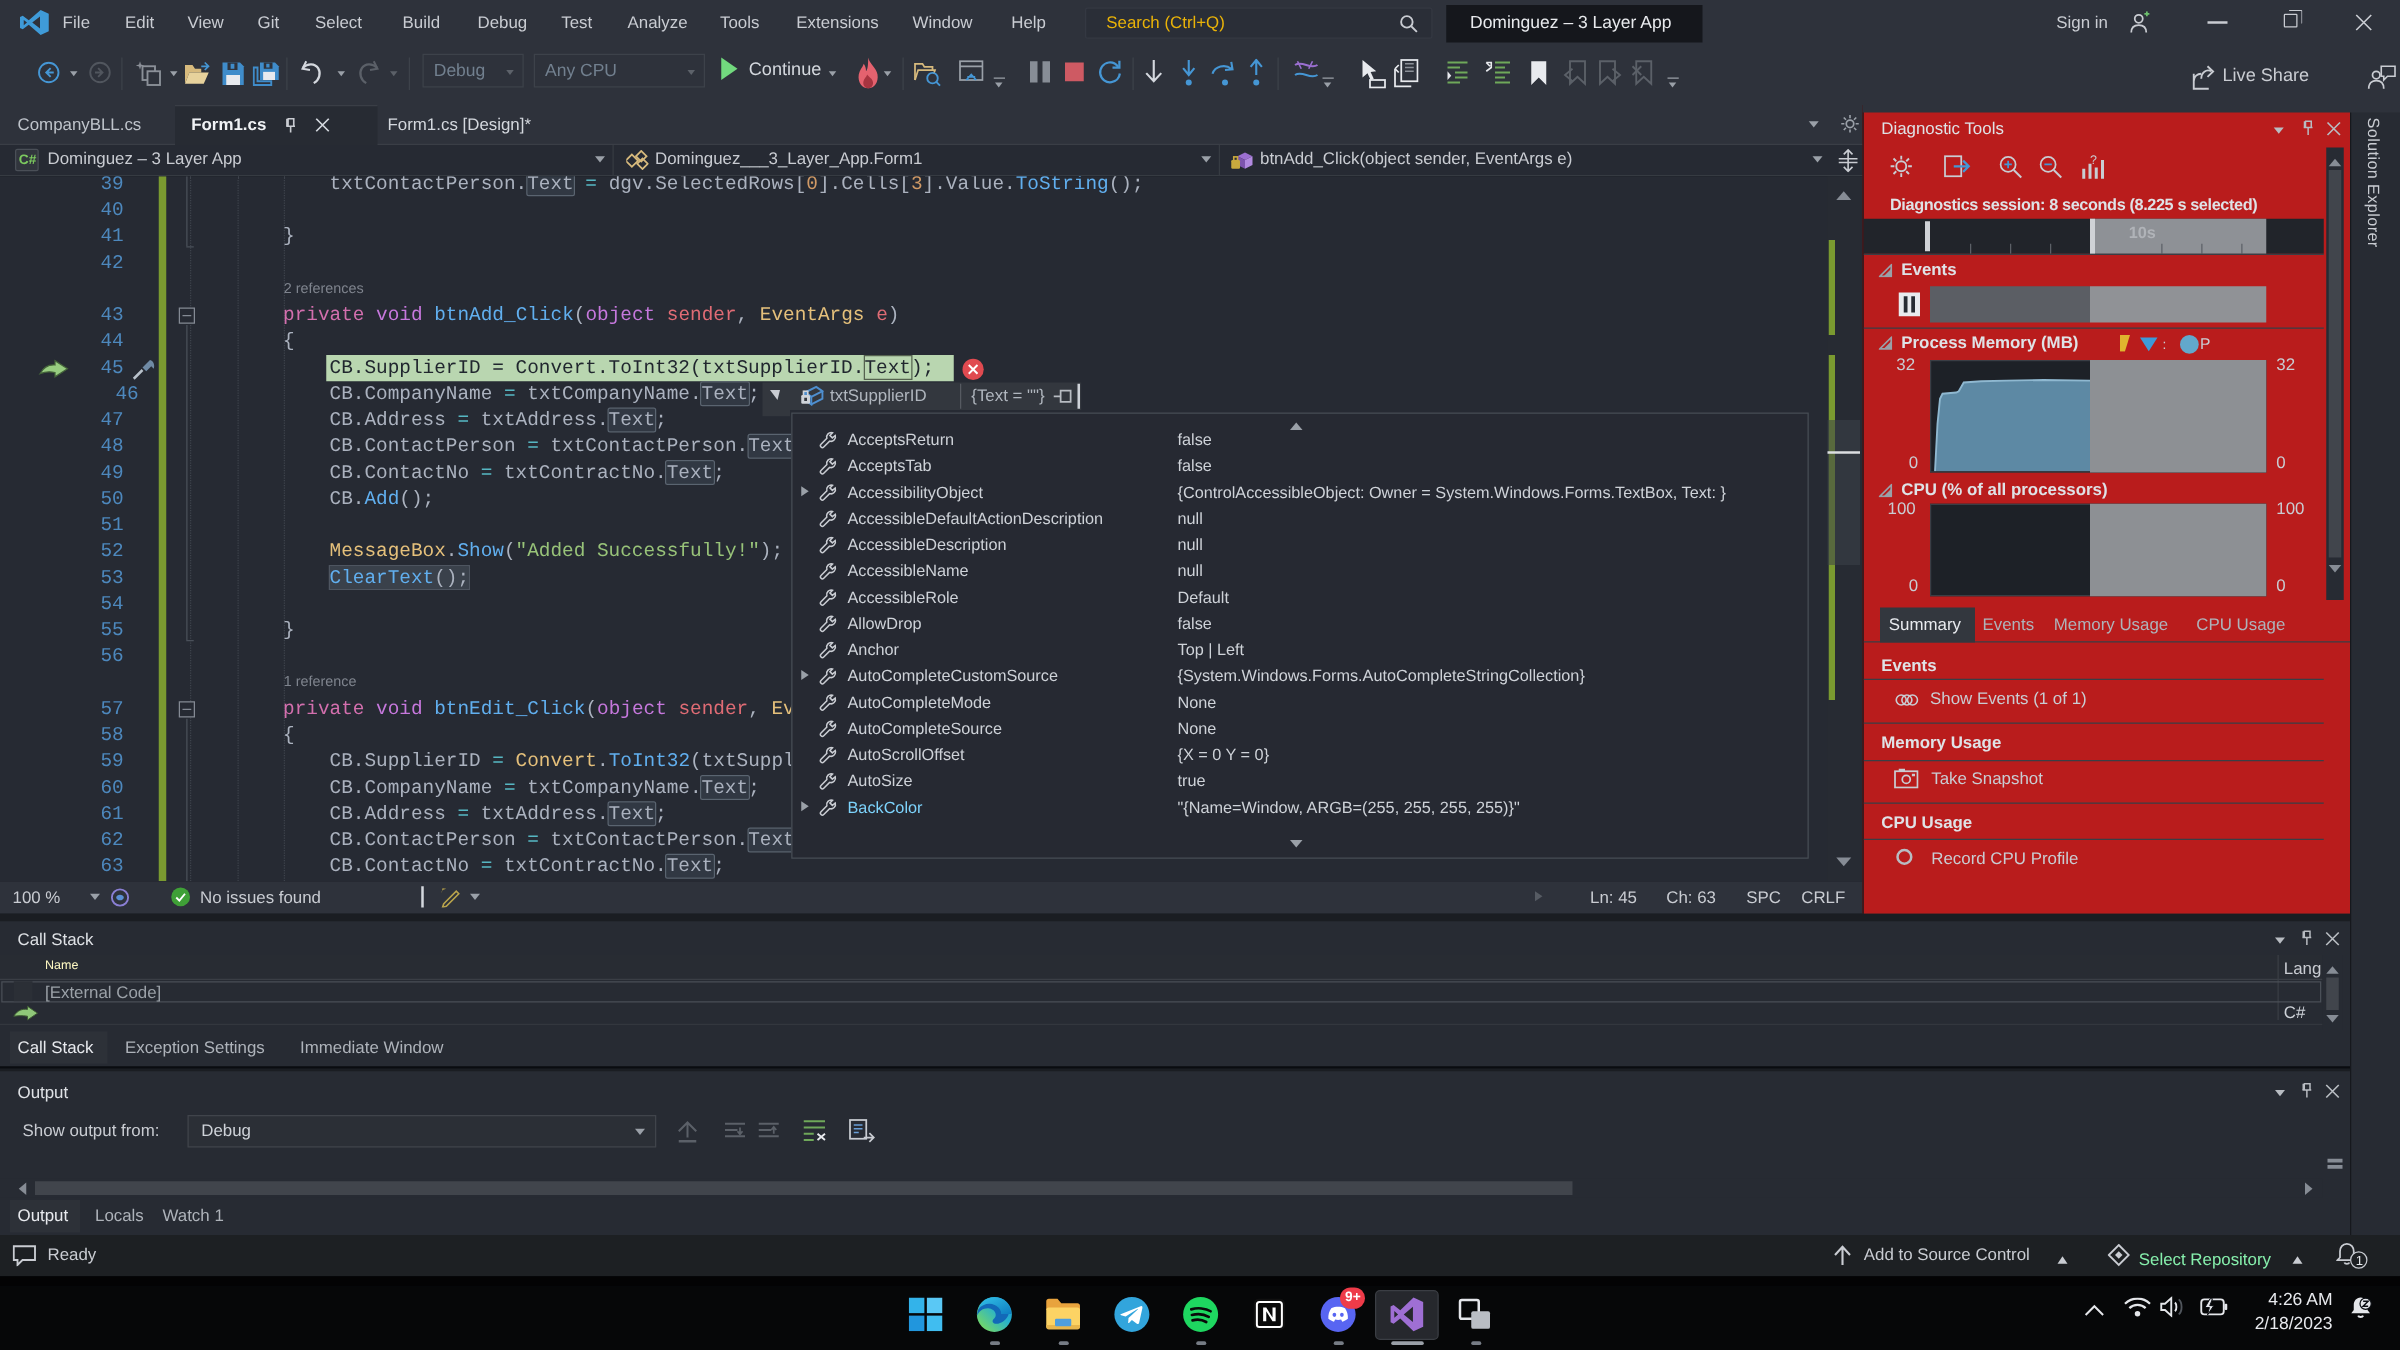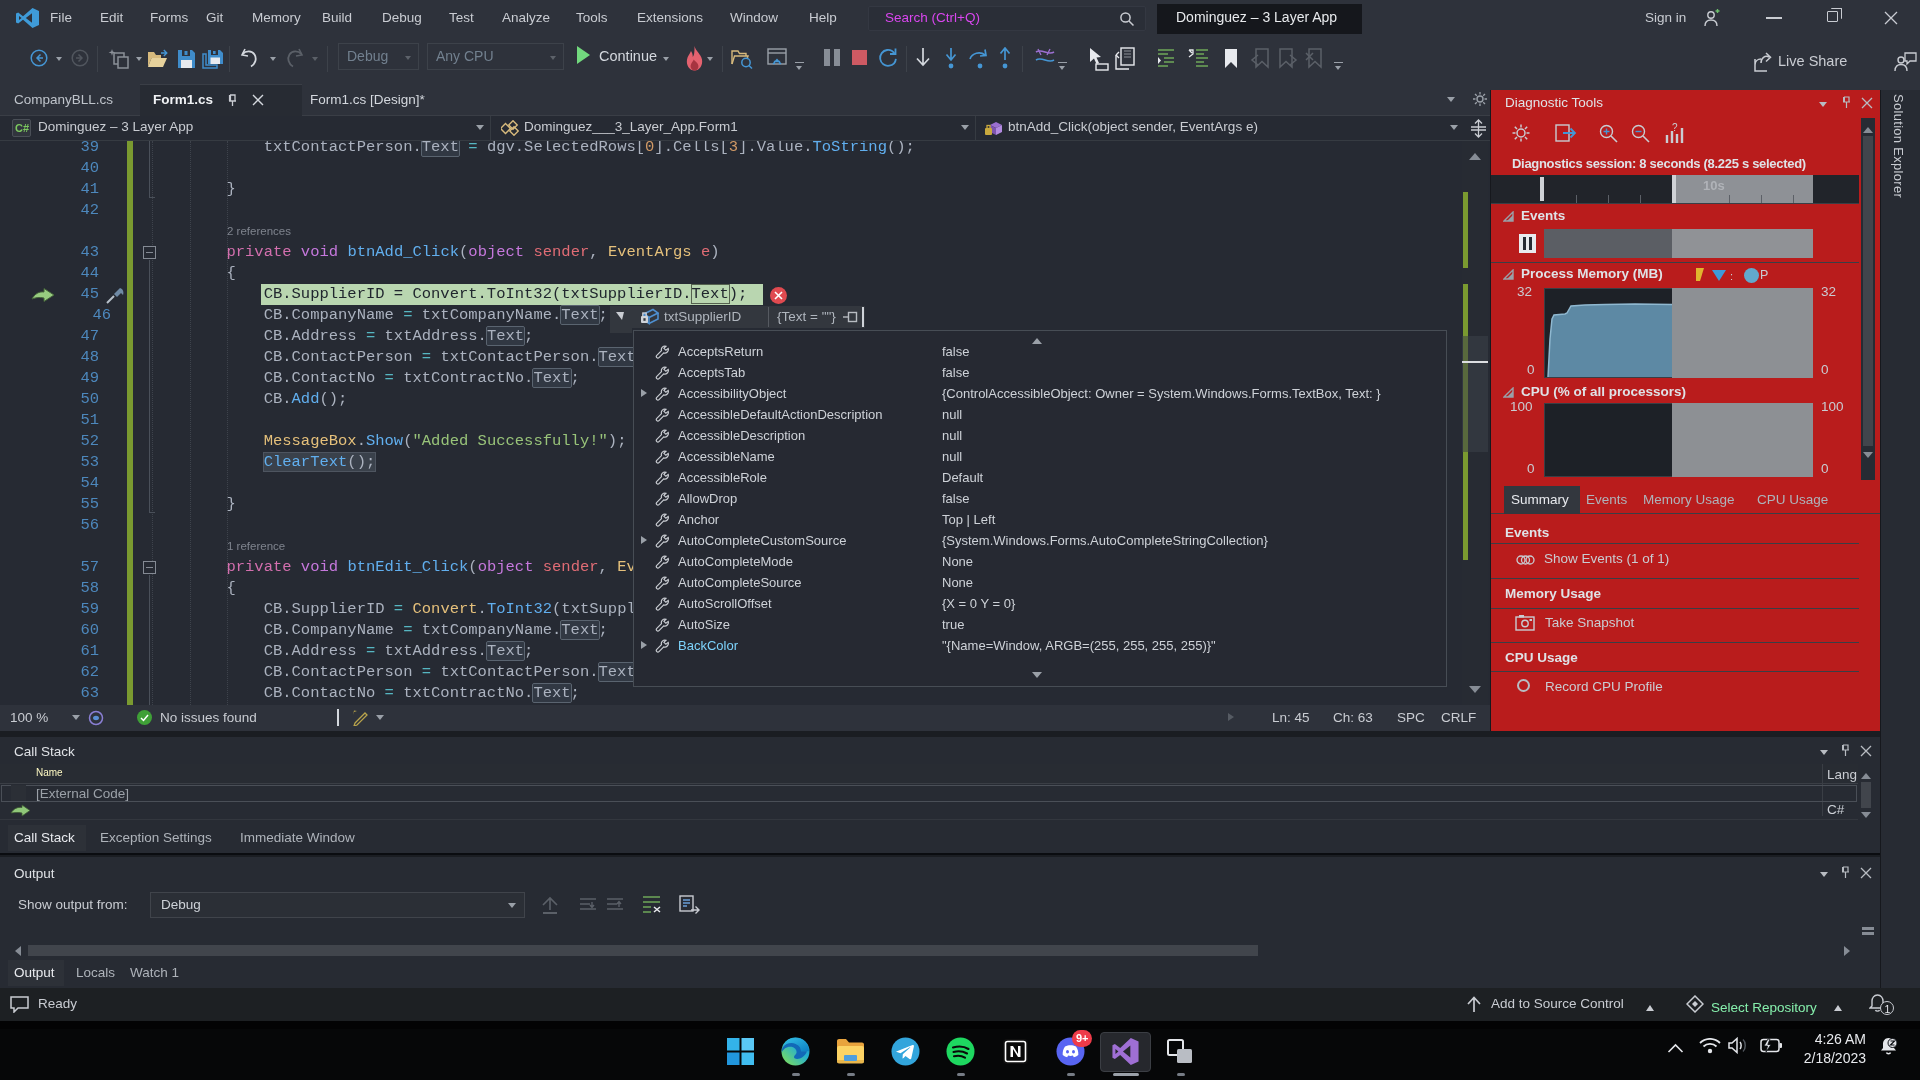--- a/index.html
+++ b/index.html
@@ -15,33 +15,33 @@
 svg{display:block}
 </style></head>
 <body>
 
 <div class="abs" style="left:0;top:0;width:1920px;height:36px;background:#2e323b">
   <svg class="abs" style="left:15px;top:8px" width="26" height="20" viewBox="0 0 26 20">
     <path d="M17.5 0 L8 8.2 L3.2 4.6 L1 5.6 L1 14.4 L3.2 15.4 L8 11.8 L17.5 20 L24 17 L24 3 Z M4 12.1 L4 7.9 L6.6 10 Z M10.8 10 L17 5.2 L17 14.8 Z" fill="#3f9bd8"></path>
   </svg>
   <div class="abs ui" style="left:50px;top:10px;letter-spacing:.1px">File</div>
   <div class="abs ui" style="left:100px;top:10px">Edit</div>
-  <div class="abs ui" style="left:150px;top:10px">Forms</div>
+  <div class="abs ui" style="left:150px;top:10px">View</div>
   <div class="abs ui" style="left:206px;top:10px">Git</div>
-  <div class="abs ui" style="left:252px;top:10px">Memory</div>
+  <div class="abs ui" style="left:252px;top:10px">Select</div>
   <div class="abs ui" style="left:322px;top:10px">Build</div>
   <div class="abs ui" style="left:382px;top:10px">Debug</div>
   <div class="abs ui" style="left:449px;top:10px">Test</div>
   <div class="abs ui" style="left:502px;top:10px">Analyze</div>
   <div class="abs ui" style="left:576px;top:10px">Tools</div>
   <div class="abs ui" style="left:637px;top:10px">Extensions</div>
   <div class="abs ui" style="left:730px;top:10px">Window</div>
   <div class="abs ui" style="left:809px;top:10px">Help</div>
   <div class="abs" style="left:868px;top:6px;width:278px;height:25px;background:#2a2e37;border:1px solid #343842;border-radius:2px">
-    <div class="abs" style="left:16px;top:3px;font-size:13.5px;color:#d946ef">Search (Ctrl+Q)</div>
+    <div class="abs" style="left:16px;top:3px;font-size:13.5px;color:#eab308">Search (Ctrl+Q)</div>
     <svg class="abs" style="right:10px;top:4px" width="16" height="16" viewBox="0 0 16 16">
         <circle cx="6.5" cy="6.5" r="4.6" fill="none" stroke="#c9ccd2" stroke-width="1.5"></circle>
         <line x1="10" y1="10" x2="14.5" y2="14.5" stroke="#c9ccd2" stroke-width="1.5"></line>
       </svg>
   </div>
   <div class="abs" style="left:1157px;top:4px;width:205px;height:30px;background:#15171c"></div>
   <div class="abs" style="left:1176px;top:9px;font-size:14px;color:#e8eaed">Dominguez – 3 Layer App</div>
   <div class="abs ui" style="left:1645px;top:10px">Sign in</div>
   <svg class="abs" style="left:1700px;top:9px" width="22" height="18" viewBox="0 0 22 18">
     <circle cx="11" cy="6" r="3.2" fill="none" stroke="#c9ccd2" stroke-width="1.4"></circle>

